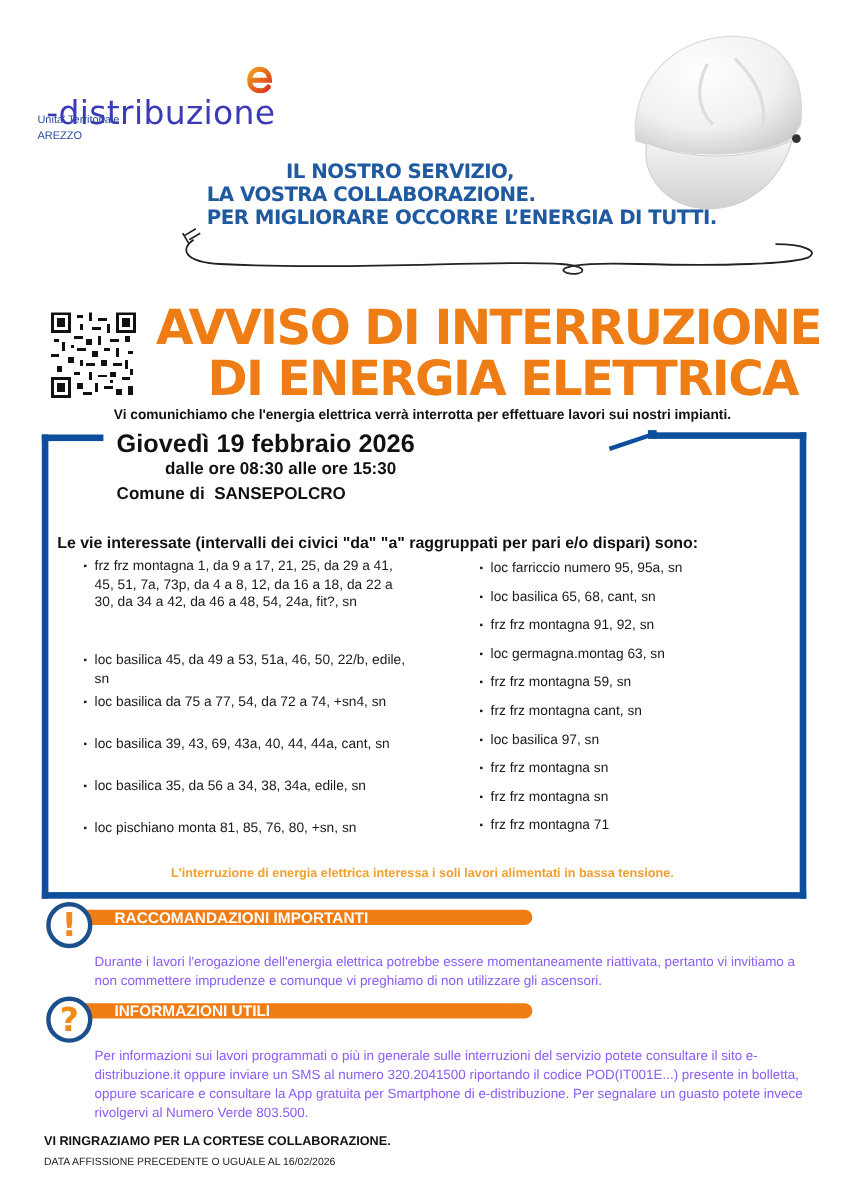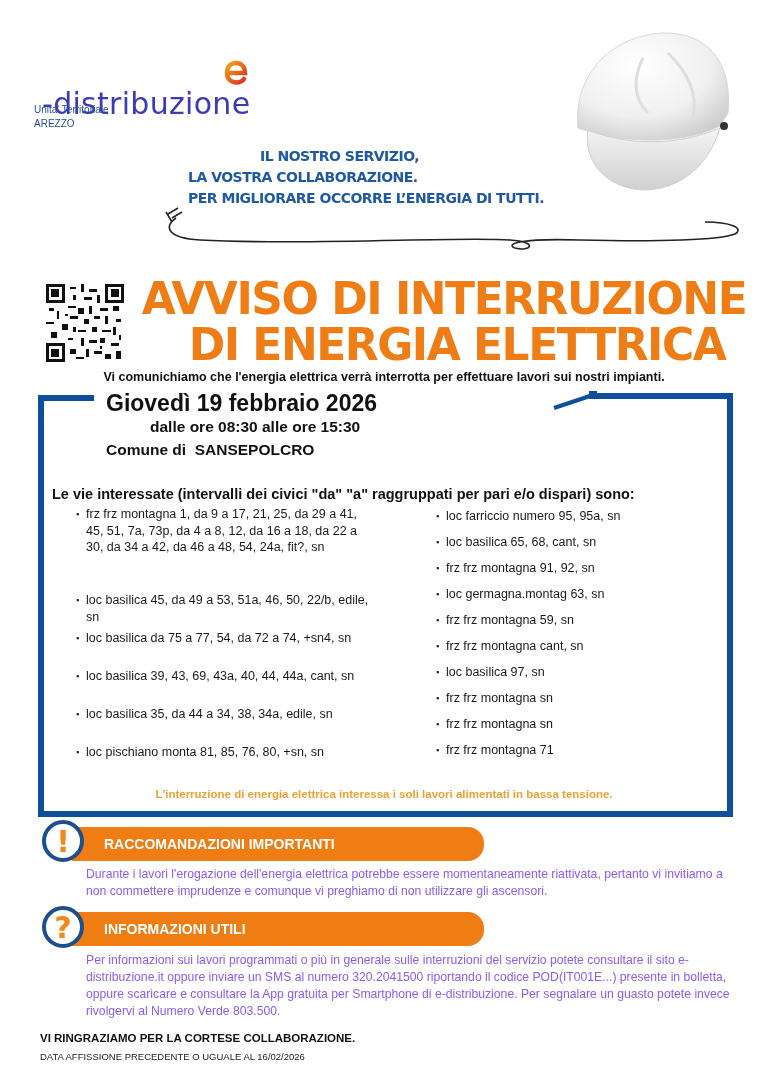--- a/index.html
+++ b/index.html
@@ -11,21 +11,21 @@
   
   .logo { left: 42px; top: 58px; display: flex; align-items: flex-end; flex-direction: column; }
   .logo-e { width: 28px; height: 28px; }
   .logo-text { font-family: "DejaVu Sans", sans-serif; font-size: 30px; color: #3b3bb8; letter-spacing: 0.3px; line-height: 36px; font-weight: normal; }
   .unit-line { left: 34px; font-size: 10px; color: #2b4d9e; }
 
   
   .helmet { left: 548px; top: 18px; width: 200px; height: 190px; }
 
   
-  .slogan { left: 160px; top: 146px; width: 600px; color: #1f5aa0; font-family: "DejaVu Sans", sans-serif; font-weight: bold; font-size: 14px; line-height: 21px; letter-spacing: -0.5px; }
+  .slogan { left: 160px; top: 146px; width: 600px; color: #1f5aa0; font-family: "DejaVu Sans", sans-serif; font-weight: bold; font-size: 18px; line-height: 21px; letter-spacing: -0.5px; }
   .slogan .l1 { padding-left: 100px; }
   .slogan .l2 { padding-left: 28px; }
   .slogan .l3 { padding-left: 28px; }
   .cable { left: 160px; top: 196px; width: 590px; height: 60px; }
 
   
   .qr { left: 46px; top: 284px; width: 78px; height: 78px; }
 
   
   .title { left: 134px; top: 276px; width: 620px; color: #ee7d16; font-family: "DejaVu Sans", sans-serif; font-weight: bold; font-size: 44px; line-height: 46px; letter-spacing: -1.5px; text-align: center; }
@@ -50,21 +50,21 @@
   .col-left { left: 76px; top: 506px; width: 300px; }
   .col-right { left: 436px; top: 508px; width: 290px; }
   .item { position: absolute; left: 0; display: flex; }
   .bullet { width: 10px; flex: 0 0 10px; font-size: 9px; line-height: 16.5px; }
   .item-text { flex: 1; }
 
   .note { left: 0; width: 768px; top: 788px; text-align: center; font-size: 11.5px; font-weight: bold; color: #f0a030; }
 
   
   .sec-icon { width: 42px; height: 42px; border: 4px solid #1c4f8c; border-radius: 50%; background: #fff; display: flex; align-items: center; justify-content: center; font-family: "DejaVu Sans", sans-serif; font-weight: bold; font-size: 30px; color: #f28a1a; z-index: 2; }
-  .sec-bar { height: 34px; background: #f07c14; border-radius: 0 16px 16px 0; color: #fff; font-weight: bold; font-size: 14px; display: flex; align-items: center; padding-left: 32px; z-index: 1; }
+  .sec-bar { height: 14px; background: #f07c14; border-radius: 0 16px 16px 0; color: #fff; font-weight: bold; font-size: 14px; display: flex; align-items: center; padding-left: 32px; z-index: 1; }
   .sec-text { font-size: 12.2px; line-height: 17px; color: #8b5cf6; }
 
   .thanks { left: 40px; top: 1032px; font-size: 11.5px; font-weight: bold; color: #111; }
   .posted { left: 40px; top: 1051px; font-size: 9.5px; color: #222; }
 </style>
 </head>
 <body>
 
 <div class="abs logo">
   <svg class="logo-e" viewBox="0 0 28 28">
@@ -200,21 +200,21 @@
   <div class="item" style="top:124px;">
       <span class="bullet">▪</span>
       <span class="item-text">loc basilica da 75 a 77, 54, da 72 a 74, +sn4, sn</span>
     </div>
   <div class="item" style="top:162px;">
       <span class="bullet">▪</span>
       <span class="item-text">loc basilica 39, 43, 69, 43a, 40, 44, 44a, cant, sn</span>
     </div>
   <div class="item" style="top:200px;">
       <span class="bullet">▪</span>
-      <span class="item-text">loc basilica 35, da 44 a 34, 38, 34a, edile, sn</span>
+      <span class="item-text">loc basilica 35, da 56 a 34, 38, 34a, edile, sn</span>
     </div>
   <div class="item" style="top:238px;">
       <span class="bullet">▪</span>
       <span class="item-text">loc pischiano monta 81, 85, 76, 80, +sn, sn</span>
     </div>
 </div>
 
 <div class="abs col col-right">
   <div class="item" style="top:0px;">
       <span class="bullet">▪</span>

